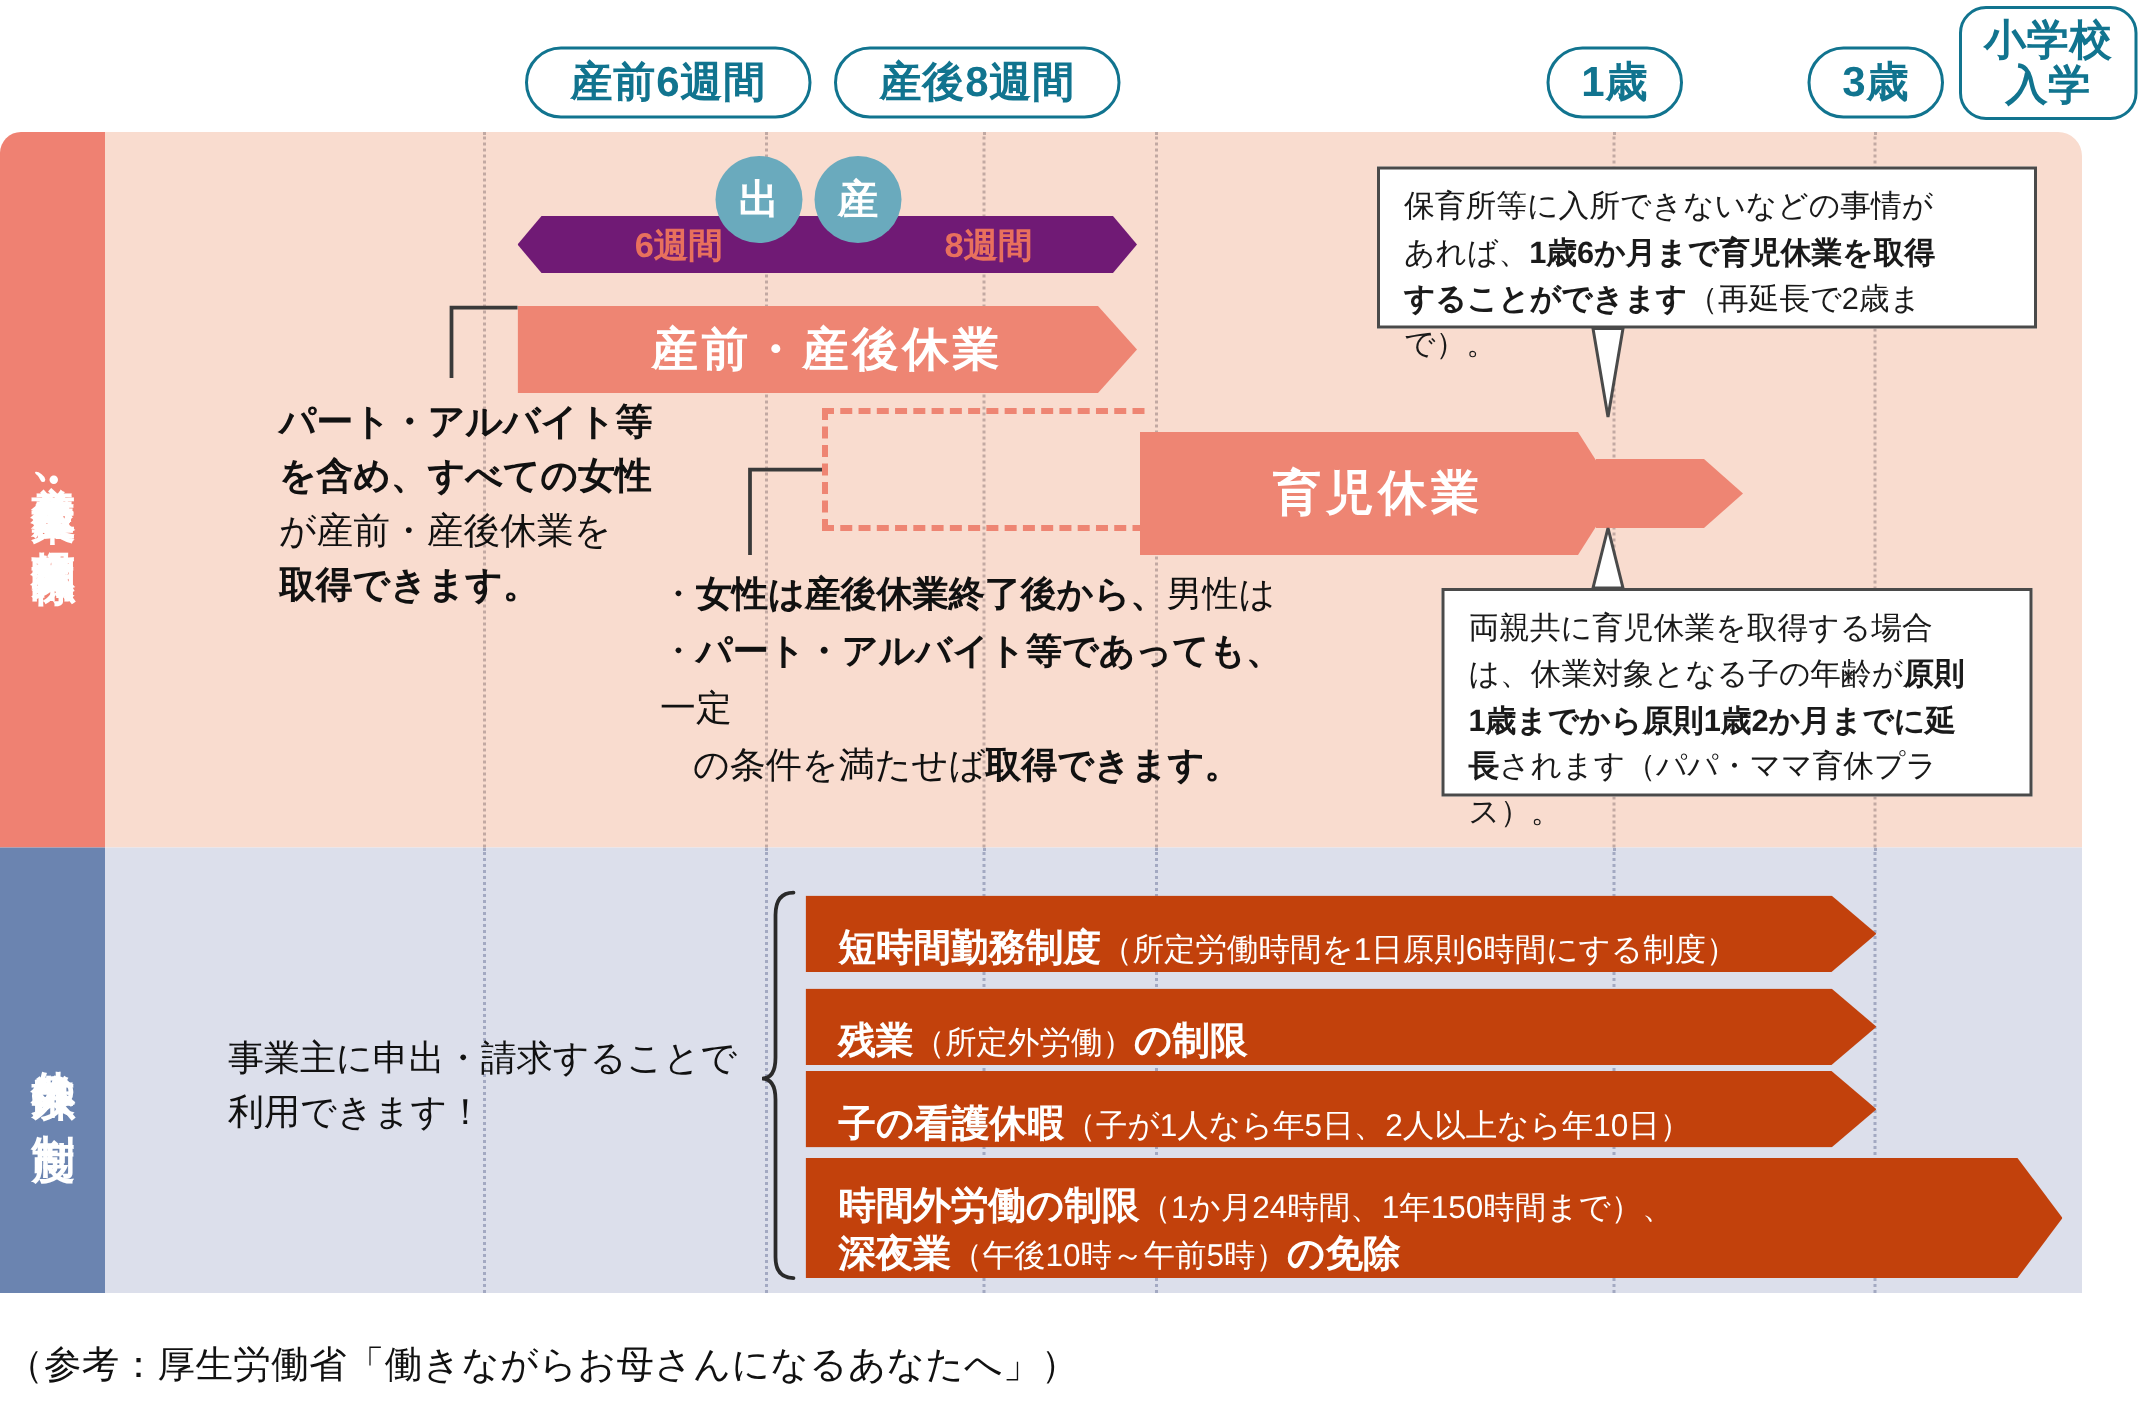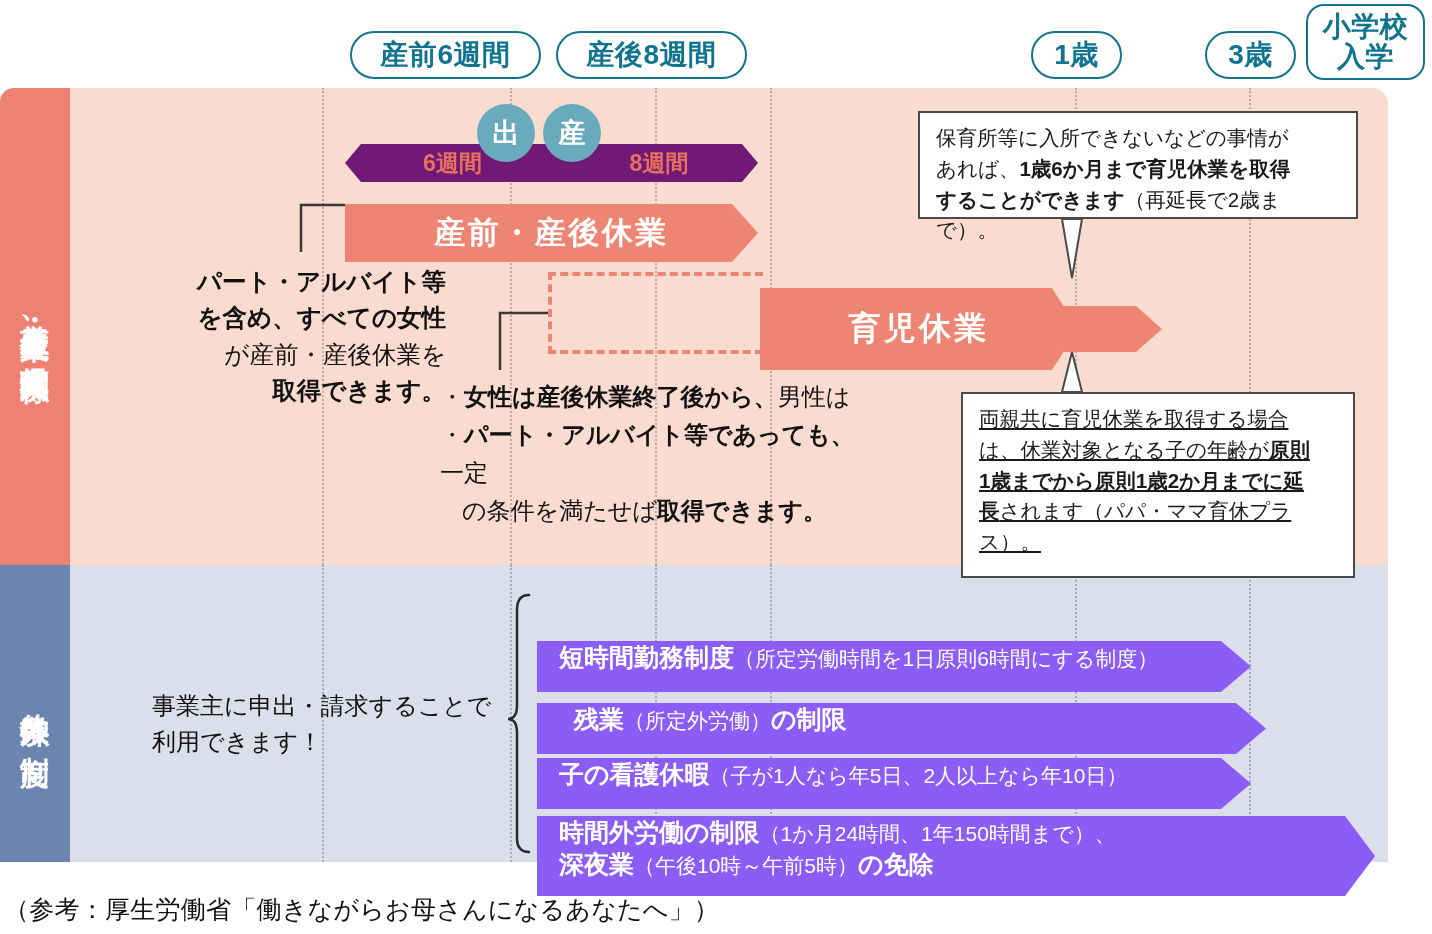--- a/index.html
+++ b/index.html
@@ -55,24 +55,23 @@
     font-weight:700;
     margin-top:16px;
   }
   .arrow.tip{clip-path:polygon(0 0,calc(100% - 26px) 0,100% 50%,calc(100% - 26px) 100%,0 100%);}
   .dashedbox{
     position:absolute;border:4px dashed #ee8573;border-right:none;box-sizing:border-box;
   }
 
   
   .barrow{
-    position:absolute;background:#8b5cf6;color:#fff;
-    display:flex;align-items:flex-start;
+    position:absolute;background:#c2410c;color:#fff;
+    display:flex;align-items:flex-end;
     clip-path:polygon(0 0,calc(100% - 30px) 0,100% 50%,calc(100% - 30px) 100%,0 100%);
-    margin-top:44px;
   }
   .barrow .txt{padding-left:22px;line-height:1.28;}
   .b-strong{font-weight:700;font-size:25px;}
   .b-small{font-weight:400;font-size:21px;}
 
   
   .callout{
     position:absolute;box-sizing:border-box;background:#fff;border:2px solid #4a4a4a;
     font-size:20.5px;line-height:1.5;color:#1a1a1a;padding:10px 14px 10px 16px;
   }
@@ -161,34 +160,34 @@
   <div class="callout" style="left:918px;top:111px;width:440px;height:108px;">
     <div>保育所等に入所できないなどの事情が</div>
     <div>
       <span>あれば、</span><b>1歳6か月まで育児休業を取得</b>
     </div>
     <div>
       <b>することができます</b><span>（再延長で2歳まで）。</span>
     </div>
   </div>
 
-  <div class="callout" style="left:961px;top:392px;width:394px;height:186px;text-decoration:underline;">
+  <div class="callout" style="left:961px;top:392px;width:394px;height:139px;">
     <div>両親共に育児休業を取得する場合</div>
     <div>
       <span>は、休業対象となる子の年齢が</span><b>原則</b>
     </div>
     <div>
       <b>1歳までから原則1歳2か月までに延</b>
     </div>
     <div>
       <b>長</b><span>されます（パパ・ママ育休プラス）。</span>
     </div>
   </div>
 
-  <div class="note" style="left:186px;top:264px;width:260px;font-size:24.5px;text-align:right;">
+  <div class="note" style="left:186px;top:264px;width:260px;font-size:24.5px;">
     <div class="bold">パート・アルバイト等</div>
     <div class="bold">を含め、すべての女性</div>
     <div>が産前・産後休業を</div>
     <div class="bold">取得できます。</div>
   </div>
 
   <div class="note" style="left:440px;top:378px;width:430px;font-size:24px;line-height:1.58;">
     <div>
       <span>・</span><span class="bold">女性は産後休業終了後から、</span><span>男性は</span>
     </div>
@@ -204,21 +203,21 @@
     <div>事業主に申出・請求することで</div>
     <div>利用できます！</div>
   </div>
 
   <div class="barrow" style="left:537px;top:597px;width:714px;height:51px;">
     <div class="txt">
       <span class="b-strong">短時間勤務制度</span><span class="b-small">（所定労働時間を1日原則6時間にする制度）</span>
     </div>
   </div>
 
-  <div class="barrow" style="left:537px;top:659px;width:714px;height:51px;padding-left:15px;">
+  <div class="barrow" style="left:537px;top:659px;width:714px;height:51px;">
     <div class="txt">
       <span class="b-strong">残業</span><span class="b-small">（所定外労働）</span><span class="b-strong">の制限</span>
     </div>
   </div>
 
   <div class="barrow" style="left:537px;top:714px;width:714px;height:51px;">
     <div class="txt">
       <span class="b-strong">子の看護休暇</span><span class="b-small">（子が1人なら年5日、2人以上なら年10日）</span>
     </div>
   </div>

